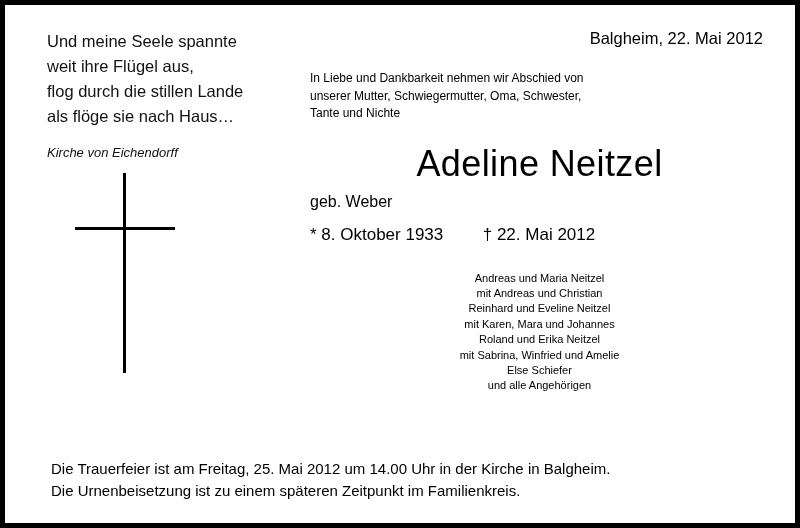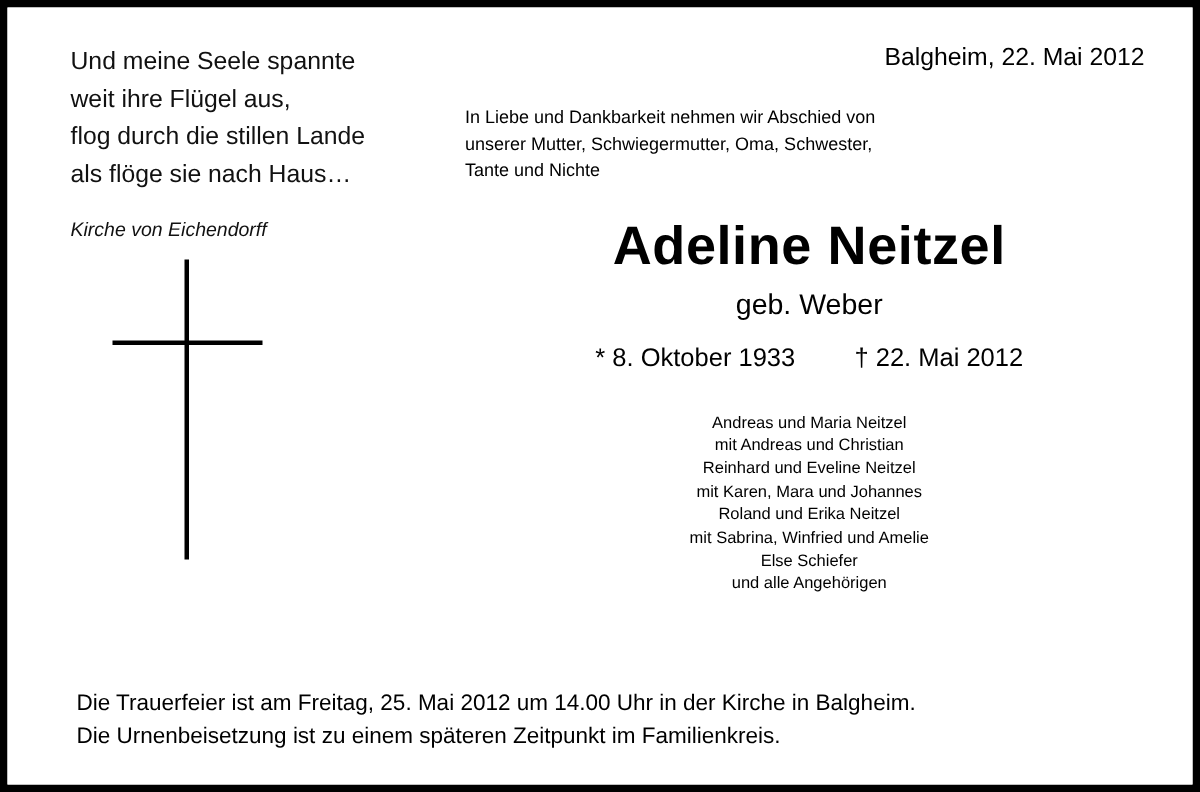--- a/index.html
+++ b/index.html
@@ -94,29 +94,27 @@
     line-height: 1.46;
     text-align: left;
     white-space: pre-line;
   }
   .name {
     text-align: center;
     font-size: 36px;
     margin-top: 20px;
     letter-spacing: 0.4px;
     white-space: nowrap;
-    font-weight: bold;
   }
   .maiden {
-    text-align: center;
-    font-size: 19px;
+    text-align: left;
+    font-size: 16px;
     margin-top: 8px;
   }
   .dates {
-    text-align: center;
     font-size: 17px;
     margin-top: 14px;
   }
   .dates .sep {
     display: inline-block;
     width: 30px;
   }
   .mourners {
     text-align: center;
     font-size: 11px;

